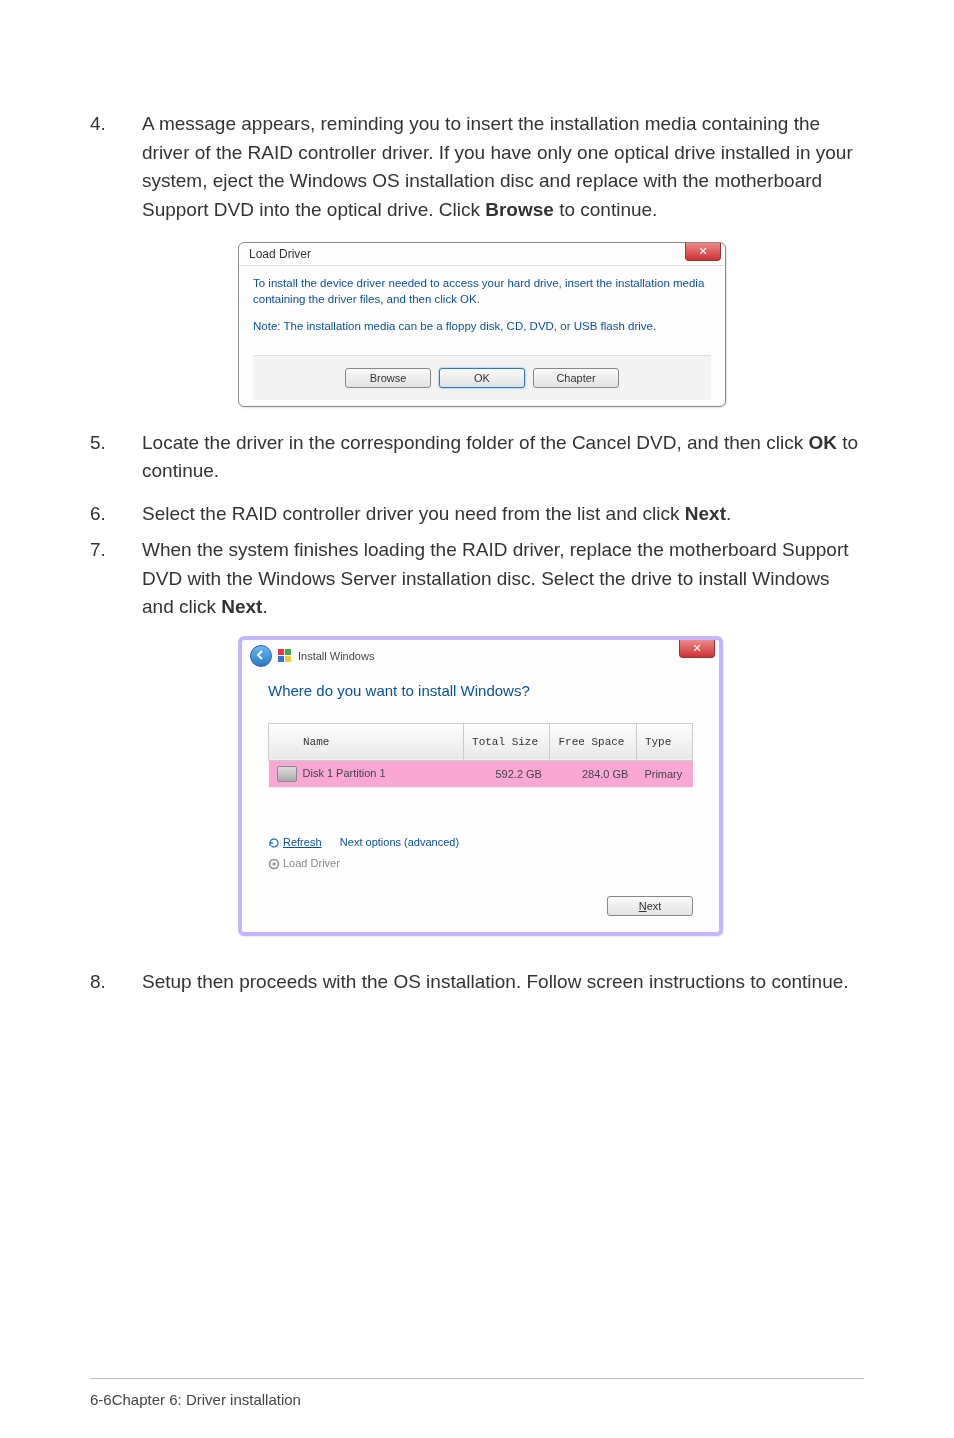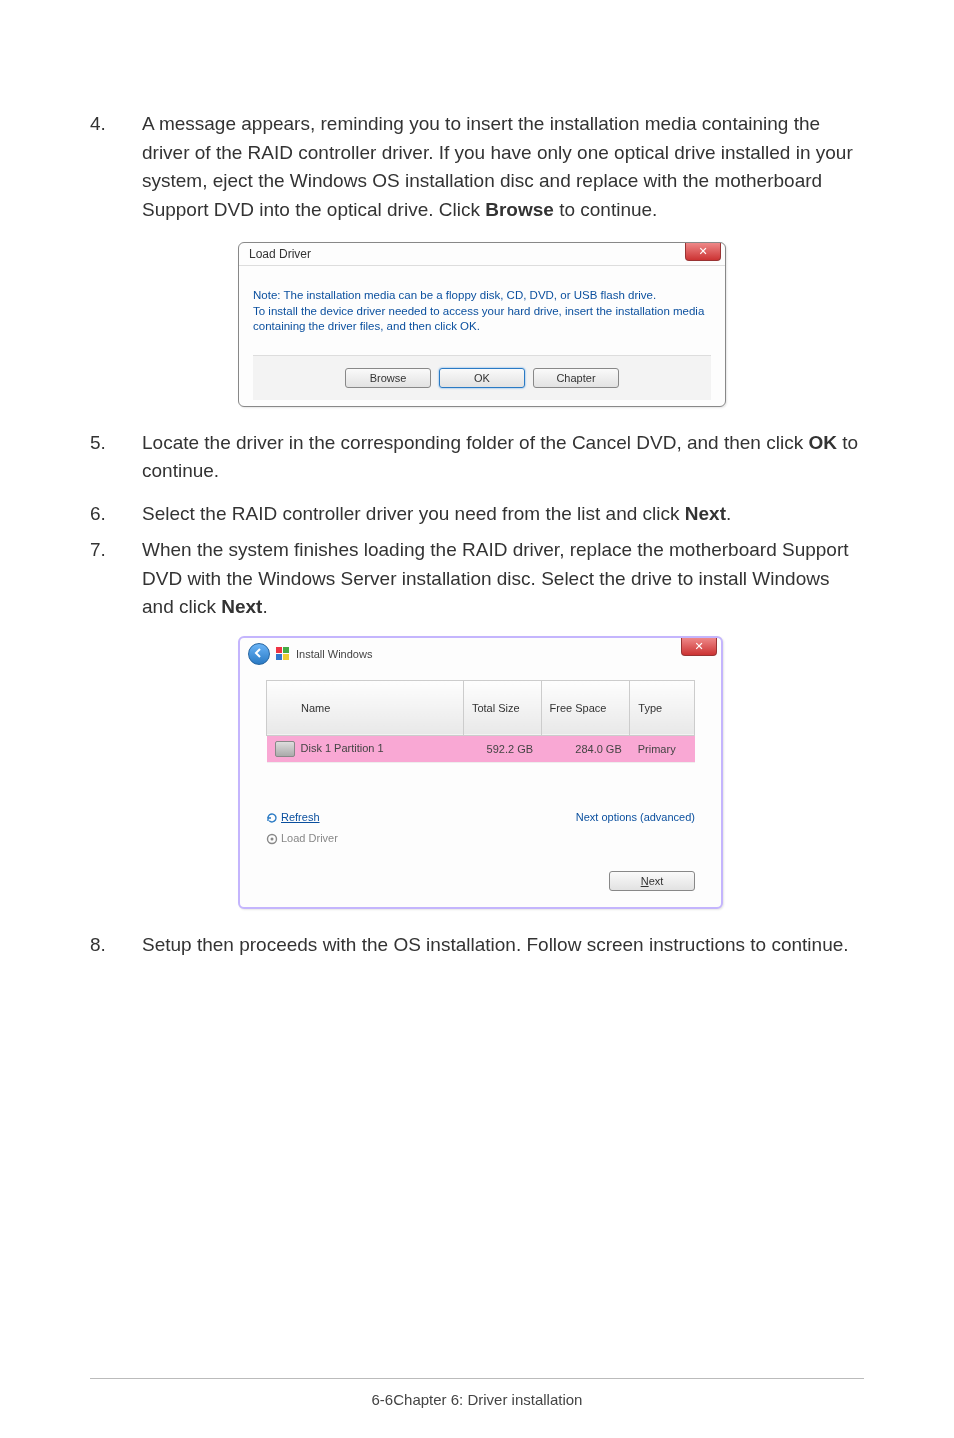--- a/index.html
+++ b/index.html
@@ -97,22 +97,22 @@
       border: 1px solid #888;
       border-radius: 3px;
       text-align: center;
     }
     .win-btn.ok {
       border-color: #2a7ac4;
       box-shadow: 0 0 2px #4a9ae4;
     }
     .dialog2 {
       width: 485px;
-      margin: 14px auto 22px 148px;
-      border: 2px solid #c4b5fd;
+      margin: 14px auto 32px 148px;
+      border: 4px solid #c4b5fd;
       border-radius: 6px;
       background: #fdfdfd;
       overflow: hidden;
       font-family: "Segoe UI", Tahoma, sans-serif;
       box-shadow: 1px 1px 2px rgba(0,0,0,0.1);
       position: relative;
     }
     .dialog2-header {
       display: flex;
       align-items: center;
@@ -150,21 +150,22 @@
       width: 100%;
       font-size: 11px;
       border-collapse: collapse;
     }
     .disk-table th {
       text-align: left;
       font-weight: normal;
       color: #333;
       background: linear-gradient(#fefefe,#e8e8e8);
       border: 1px solid #ccc;
-      padding: 21px 8px;
+      padding: 12px 8px;
+      font-family: Liberation Mono, monospace;
     }
     .disk-table th.right {
     }
     .disk-table td {
       padding: 5px 8px;
       border-bottom: 1px solid #eee;
       color: #444;
     }
     .disk-table td.right {
       text-align: right;
@@ -177,21 +178,20 @@
       width: 20px;
       height: 16px;
       background: linear-gradient(#ddd,#aaa);
       border: 1px solid #888;
       border-radius: 2px;
       vertical-align: middle;
       margin-right: 6px;
     }
     .links-row {
       display: flex;
-      justify-content: space-between;
       margin-top: 48px;
       font-size: 11px;
     }
     .link-item {
       color: #0a4f9e;
       cursor: pointer;
     }
     .link-item .u {
       text-decoration: underline;
     }
@@ -215,21 +215,21 @@
       padding: 12px 26px 16px 0;
     }
     .footer-bar {
       position: absolute;
       bottom: 30px;
       left: 90px;
       right: 90px;
       border-top: 1px solid #bbb;
       padding-top: 12px;
       display: flex;
-      justify-content: center;
+      justify-content: flex-start;
       font-size: 15px;
       color: #444;
     }
   </style>
 </head>
 <body>
 
 <div class="content">
 
   <div class="list-item">
@@ -238,22 +238,22 @@
       <span>A message appears, reminding you to insert the installation media containing the driver of the RAID controller driver. If you have only one optical drive installed in your system, eject the Windows OS installation disc and replace with the motherboard Support DVD into the optical drive. Click </span><span class="bold">Browse</span><span> to continue.</span>
     </div>
   </div>
 
   <div class="dialog1">
     <div class="dialog1-title">
       <span>Load Driver</span>
       <div class="close-x">✕</div>
     </div>
     <div class="dialog1-body">
+      <div class="blue-text">To install the device driver needed to access your hard drive, insert the installation media containing the driver files, and then click OK.</div>
       <div class="blue-text mt">Note: The installation media can be a floppy disk, CD, DVD, or USB flash drive.</div>
-      <div class="blue-text">To install the device driver needed to access your hard drive, insert the installation media containing the driver files, and then click OK.</div>
       <div class="dialog1-buttons">
         <div class="win-btn">Browse</div>
         <div class="win-btn ok">OK</div>
         <div class="win-btn">Chapter</div>
       </div>
     </div>
   </div>
 
   <div class="list-item">
     <div class="num">5.</div>
@@ -288,20 +288,21 @@
             <rect x="0" y="0" width="6" height="6" fill="#e34"></rect>
             <rect x="7" y="0" width="6" height="6" fill="#4a4"></rect>
             <rect x="0" y="7" width="6" height="6" fill="#37c"></rect>
             <rect x="7" y="7" width="6" height="6" fill="#ec3"></rect>
           </svg>
       </span>
       <span>Install Windows</span>
       <div class="close-x" style="right:4px;">✕</div>
     </div>
     <div class="dialog2-body">
+      <div class="d2-question">Where do you want to install Windows?</div>
 
       <table class="disk-table">
         <thead>
           <tr>
             <th style="width:46%;"><span style="margin-left:26px;">Name</span></th>
             <th class="right">Total Size</th>
             <th class="right">Free Space</th>
             <th>Type</th>
           </tr>
         </thead>

